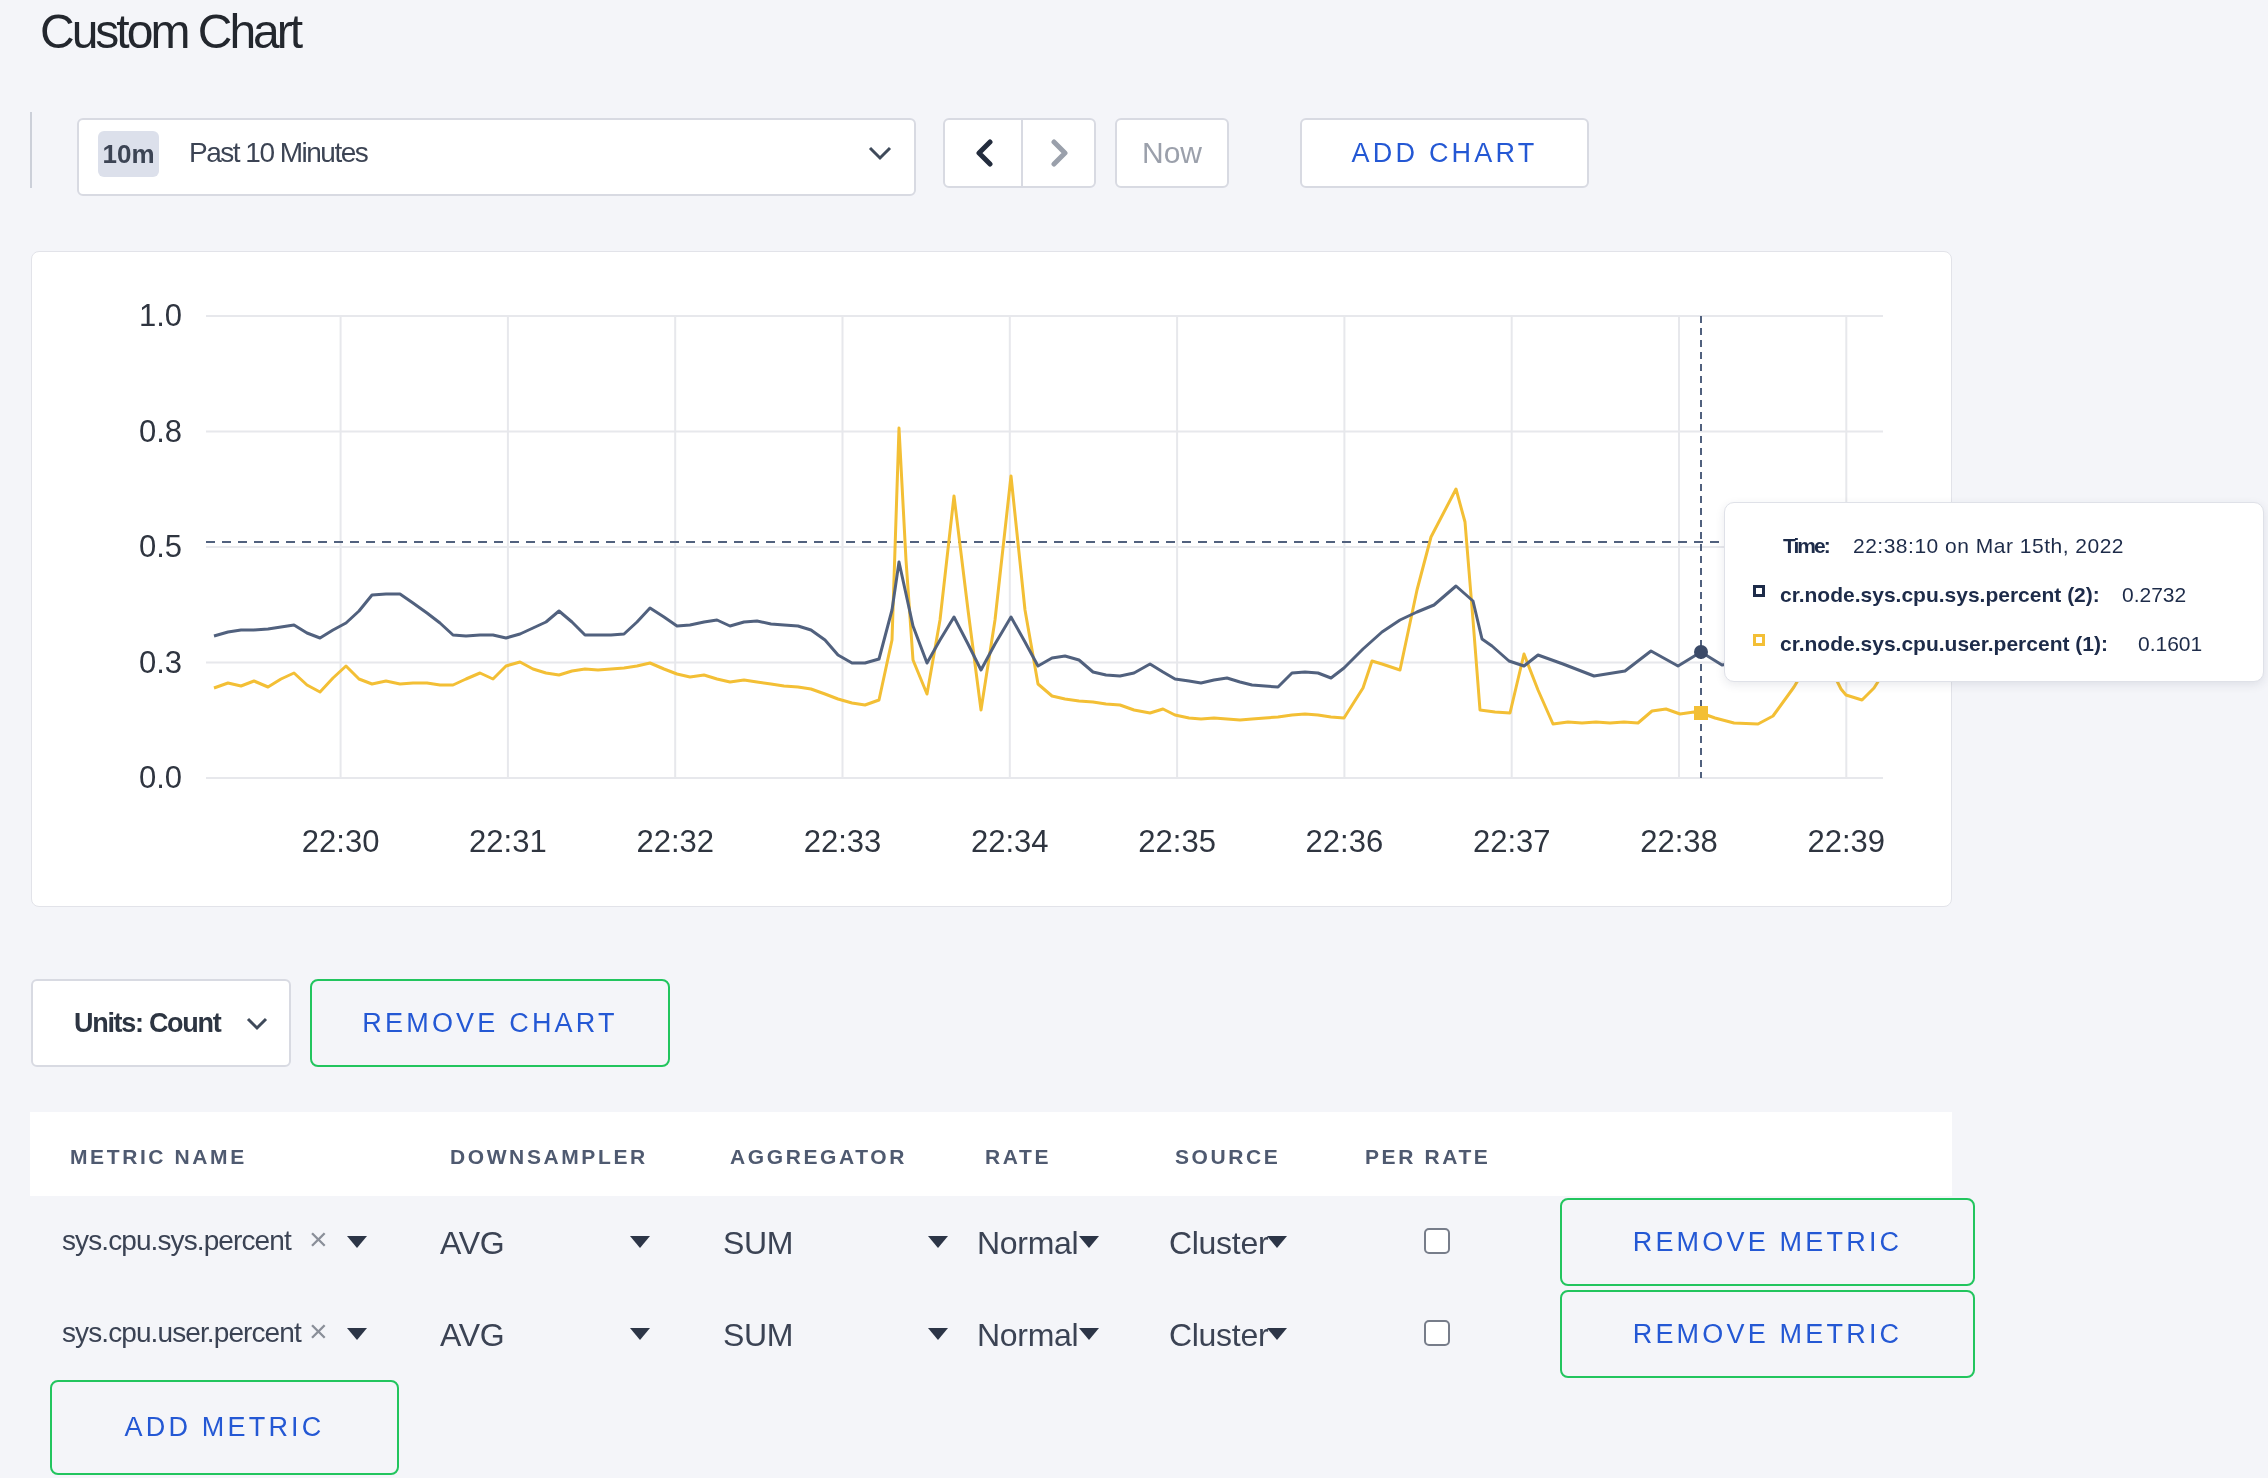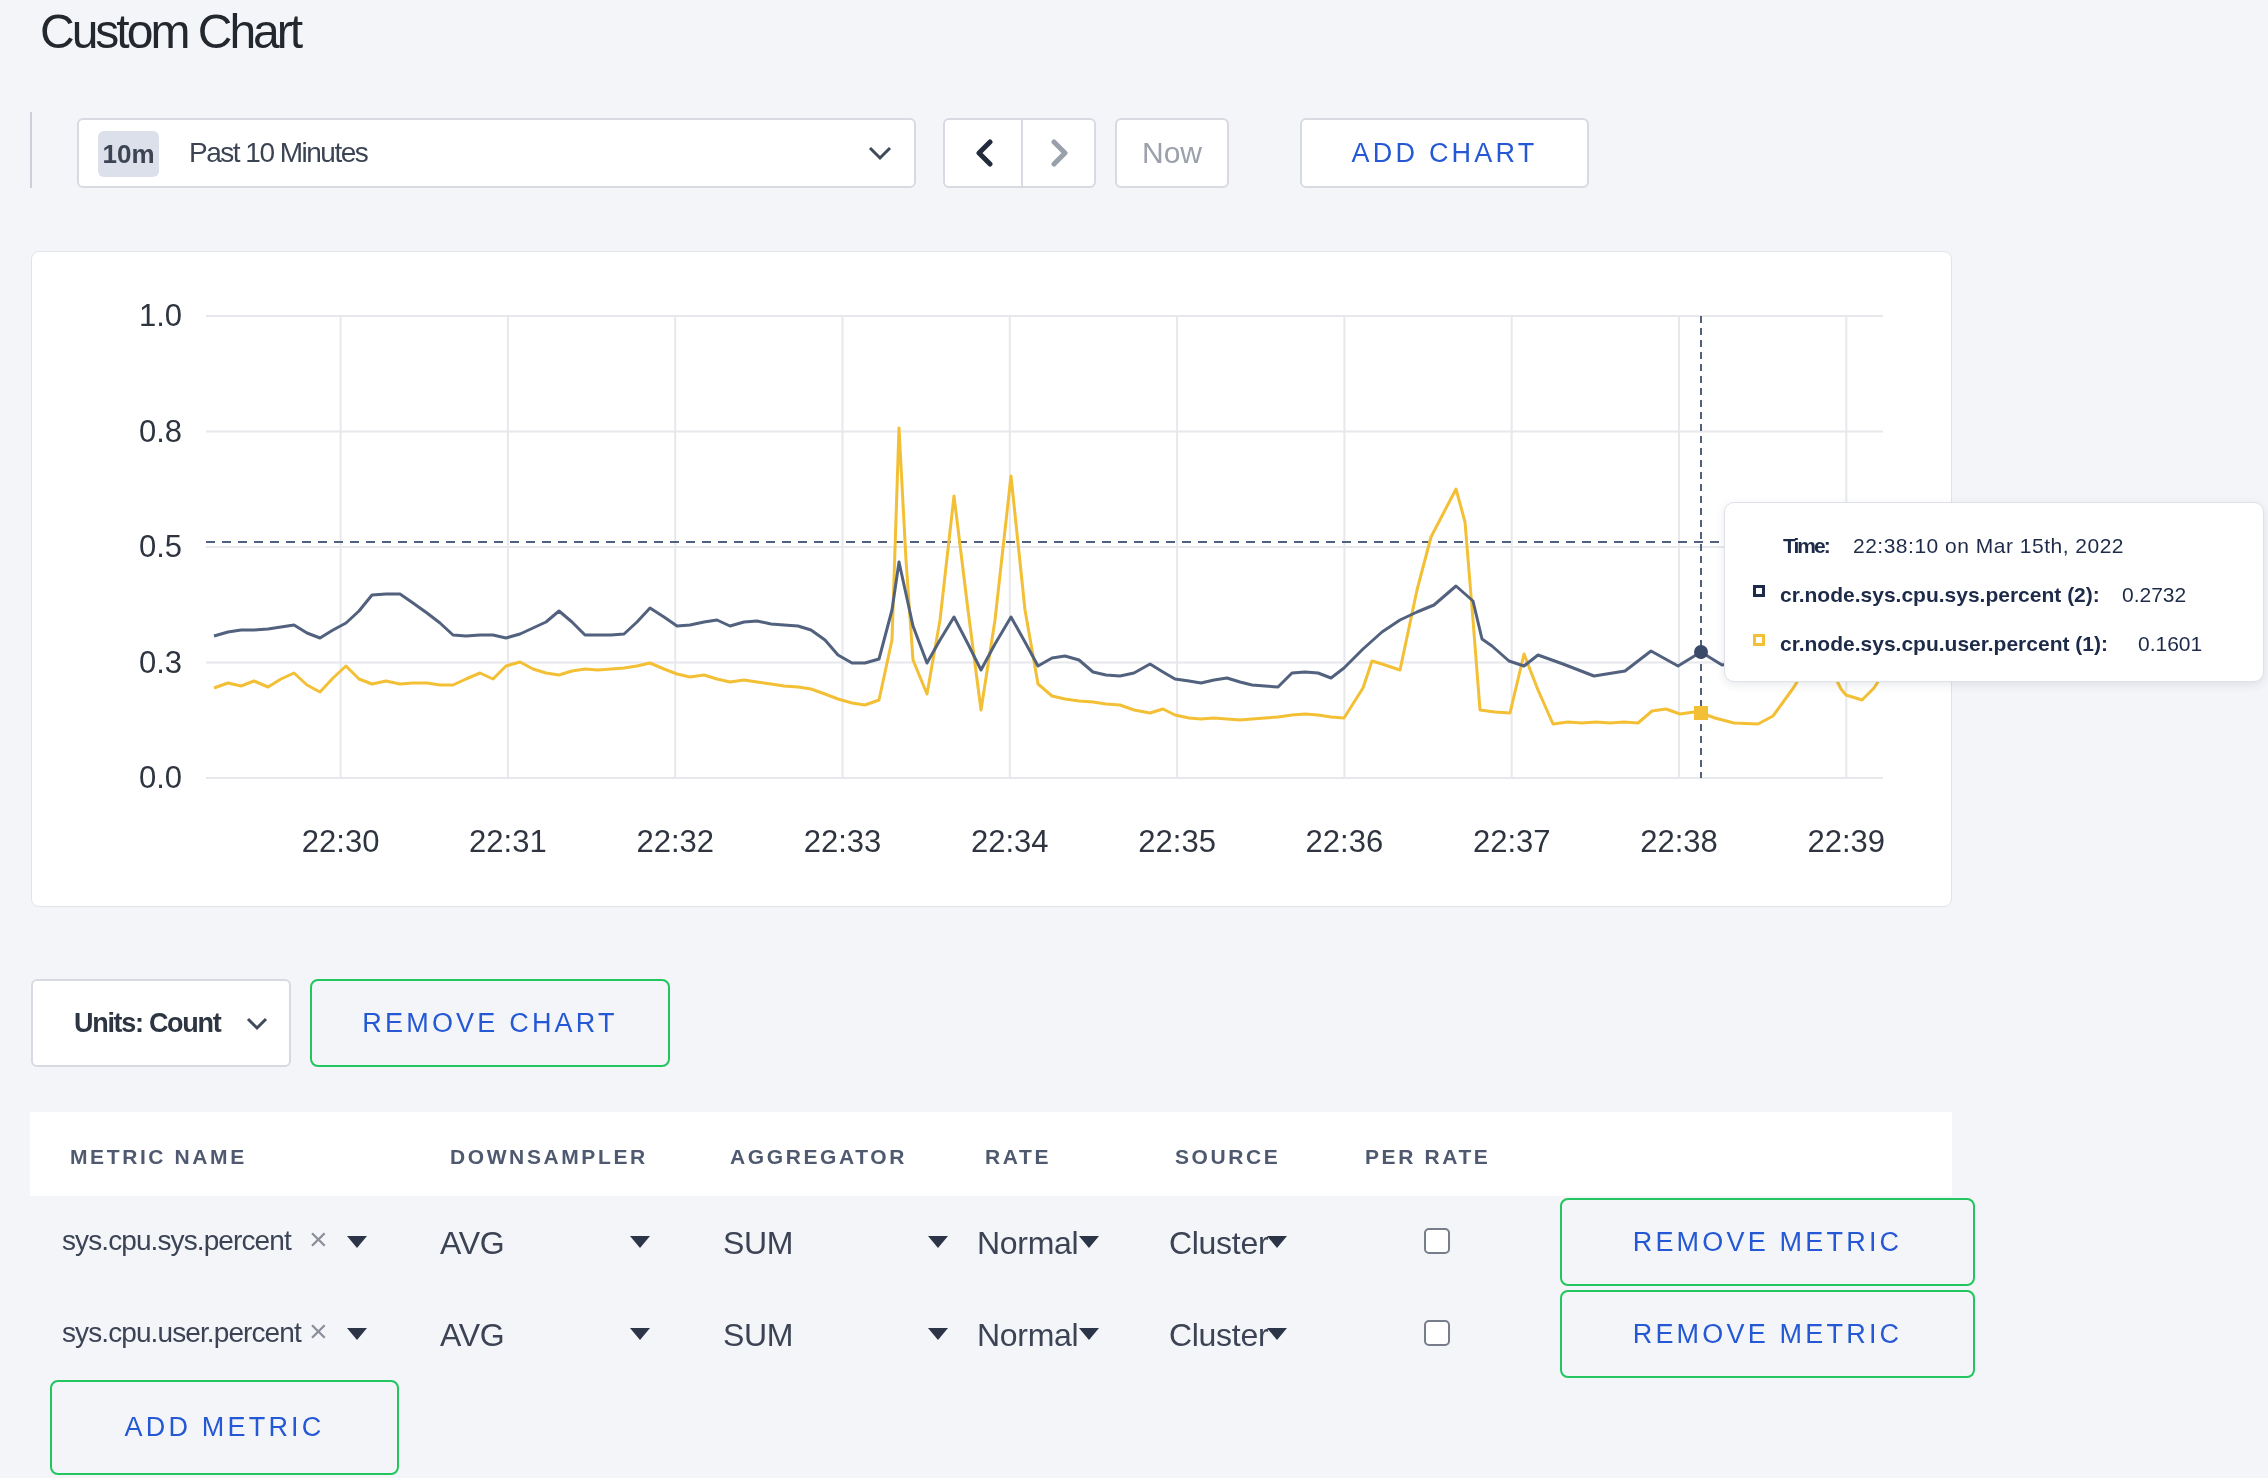--- a/index.html
+++ b/index.html
@@ -15,21 +15,21 @@
 .tri { display:inline-block; width:0; height:0; border-left:10px solid transparent; border-right:10px solid transparent; border-top:12px solid #2c3547; }
 .tip { font-size:21px; color:#1d2b49; }
 </style>
 </head>
 <body>
 
 <div class="abs" style="left:40px;top:4px;font-size:48px;letter-spacing:-3px;color:#23272e;">Custom Chart</div>
 
 <div class="abs" style="left:30px;top:112px;width:2px;height:76px;background:#ccd0d9;"></div>
 
-<div class="btn" style="left:77px;top:118px;width:839px;height:70px;">
+<div class="btn" style="left:77px;top:118px;width:839px;height:78px;">
   <div class="abs" style="left:19px;top:11px;width:61px;height:46px;background:#dce0eb;border-radius:6px;text-align:center;line-height:46px;font-size:26px;font-weight:bold;color:#3c4454;">10m</div>
   <div class="abs" style="left:110px;top:0;line-height:66px;font-size:28px;letter-spacing:-1.5px;color:#3c4454;">Past 10 Minutes</div>
   <svg class="abs" style="left:788px;top:24px;" width="26" height="18">
       <path d="M3 4 L13 14 L23 4" fill="none" stroke="#3f4a5a" stroke-width="3"></path>
     </svg>
 </div>
 
 <div class="btn" style="left:943px;top:118px;width:153px;height:70px;">
   <div class="abs" style="left:76px;top:0;width:2px;height:66px;background:#d8dae2;"></div>
   <svg class="abs" style="left:26px;top:19px;" width="28" height="28">

